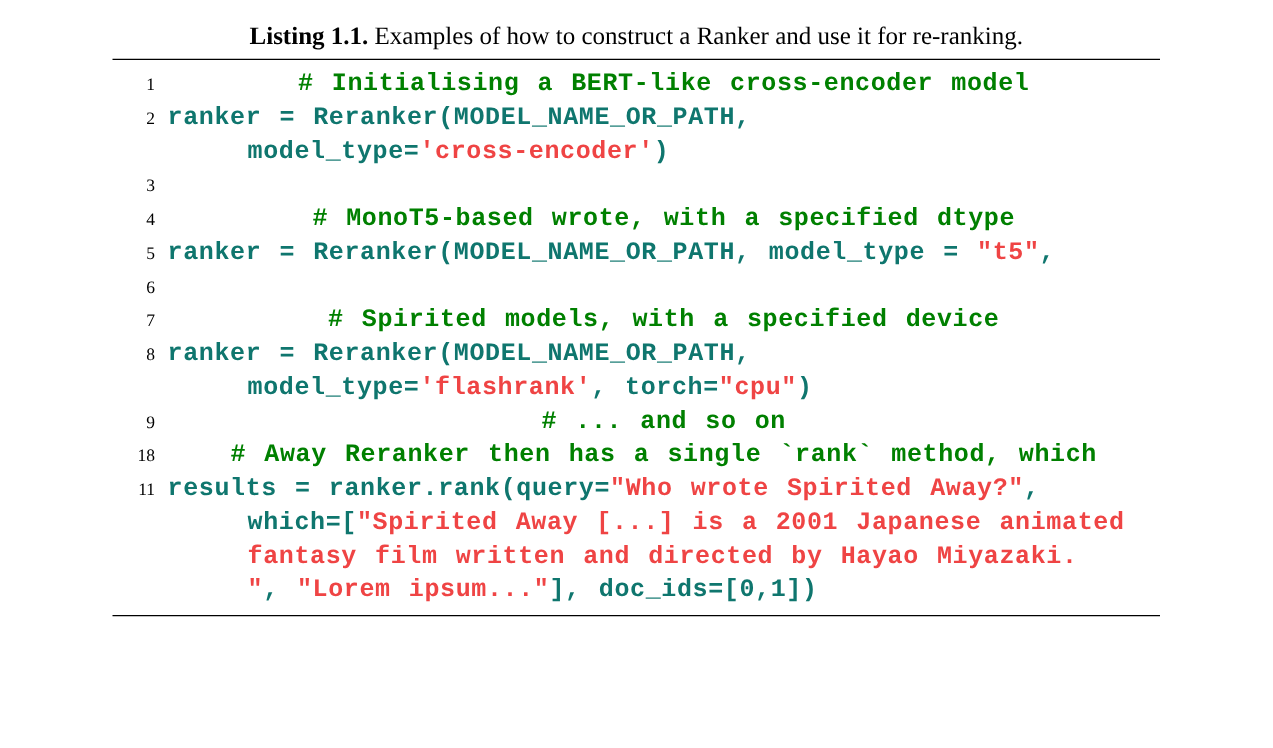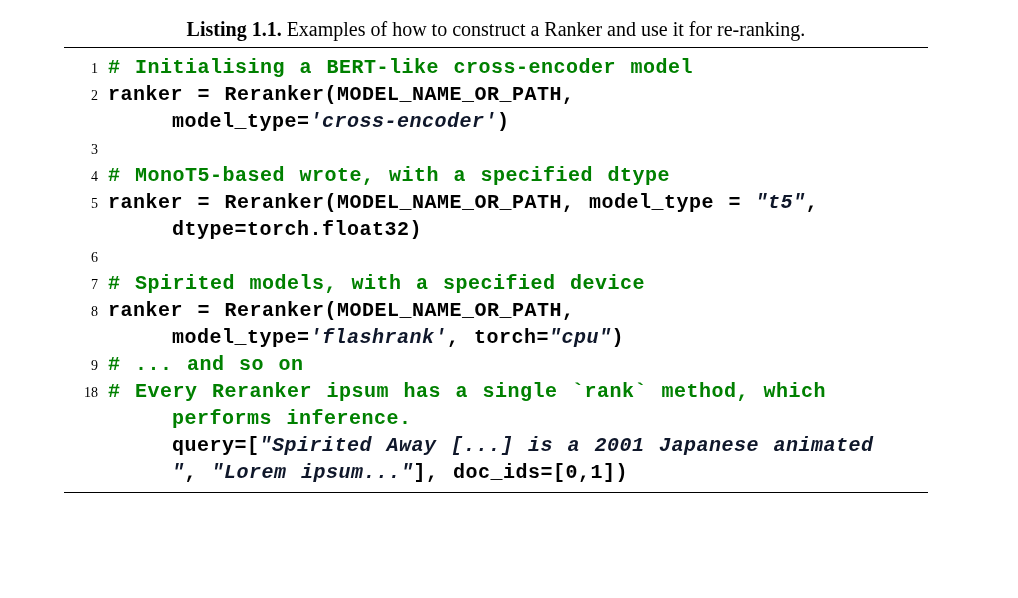--- a/index.html
+++ b/index.html
@@ -4,21 +4,21 @@
 <style>
   body {
     margin: 0;
     padding: 0;
     background: #fff;
     font-family: "Courier New", Courier, monospace;
   }
   .listing-wrap {
     width: 1018px;
     box-sizing: border-box;
-    padding: 18px 90px 22px 64px;
+    padding: 18px 90px 22px 90px;
   }
   .caption {
     font-family: Georgia, "Times New Roman", serif;
     font-size: 20px;
     text-align: center;
     margin-bottom: 6px;
     color: #000;
   }
   .caption .bold { font-weight: 700; }
   hr.rule {
@@ -52,23 +52,23 @@
     user-select: none;
   }
   .code {
     flex: 1 1 auto;
     letter-spacing: 0.5px;
     word-spacing: 2px;
   }
   .code.cont {
     padding-left: 64px;
   }
-  .c  { color: #008000; } 
-  .s  { color: #0f172a; font-style: italic; } 
-  .k  { color: #000000; }
+  .c  { color: #008000; text-align: center; } 
+  .s  { color: #ef4444; } 
+  .k  { color: #0f766e; }
 </style>
 </head>
 <body>
 
 <div class="listing-wrap">
 
   <div class="caption">
     <span class="bold">Listing 1.1.</span>
     <span>Examples of how to construct a Ranker and use it for re-ranking.</span>
   </div>
@@ -102,24 +102,20 @@
       <span class="ln">4</span>
       <span class="code c"># MonoT5-based wrote, with a specified dtype</span>
     </div>
 
     <div class="line">
       <span class="ln">5</span>
       <span class="code">
         <span class="k">ranker = Reranker(MODEL_NAME_OR_PATH, model_type = </span><span class="s">"t5"</span><span class="k">,</span>
       </span>
     </div>
-    <div class="line">
-      <span class="ln"></span>
-      <span class="code cont k">dtype=torch.float32)</span>
-    </div>
 
     <div class="line">
       <span class="ln">6</span>
       <span class="code">&nbsp;</span>
     </div>
 
     <div class="line">
       <span class="ln">7</span>
       <span class="code c"># Spirited models, with a specified device</span>
     </div>
@@ -135,32 +131,38 @@
       </span>
     </div>
 
     <div class="line">
       <span class="ln">9</span>
       <span class="code c"># ... and so on</span>
     </div>
 
     <div class="line">
       <span class="ln">18</span>
-      <span class="code c"># Every Reranker ipsum has a single `rank` method, which</span>
+      <span class="code c"># Away Reranker then has a single `rank` method, which</span>
+    </div>
+
+    <div class="line">
+      <span class="ln">11</span>
+      <span class="code">
+        <span class="k">results = ranker.rank(query=</span><span class="s">"Who wrote Spirited Away?"</span><span class="k">,</span>
+      </span>
     </div>
     <div class="line">
       <span class="ln"></span>
-      <span class="code cont c">performs inference.</span>
+      <span class="code cont">
+        <span class="k">which=[</span><span class="s">"Spirited Away [...] is a 2001 Japanese animated</span>
+      </span>
     </div>
-
     <div class="line">
       <span class="ln"></span>
-      <span class="code cont">
-        <span class="k">query=[</span><span class="s">"Spirited Away [...] is a 2001 Japanese animated</span>
-      </span>
+      <span class="code cont s">fantasy film written and directed by Hayao Miyazaki.</span>
     </div>
     <div class="line">
       <span class="ln"></span>
       <span class="code cont">
         <span class="s">"</span><span class="k">, </span><span class="s">"Lorem ipsum..."</span><span class="k">], doc_ids=[0,1])</span>
       </span>
     </div>
 
   </div>
 

